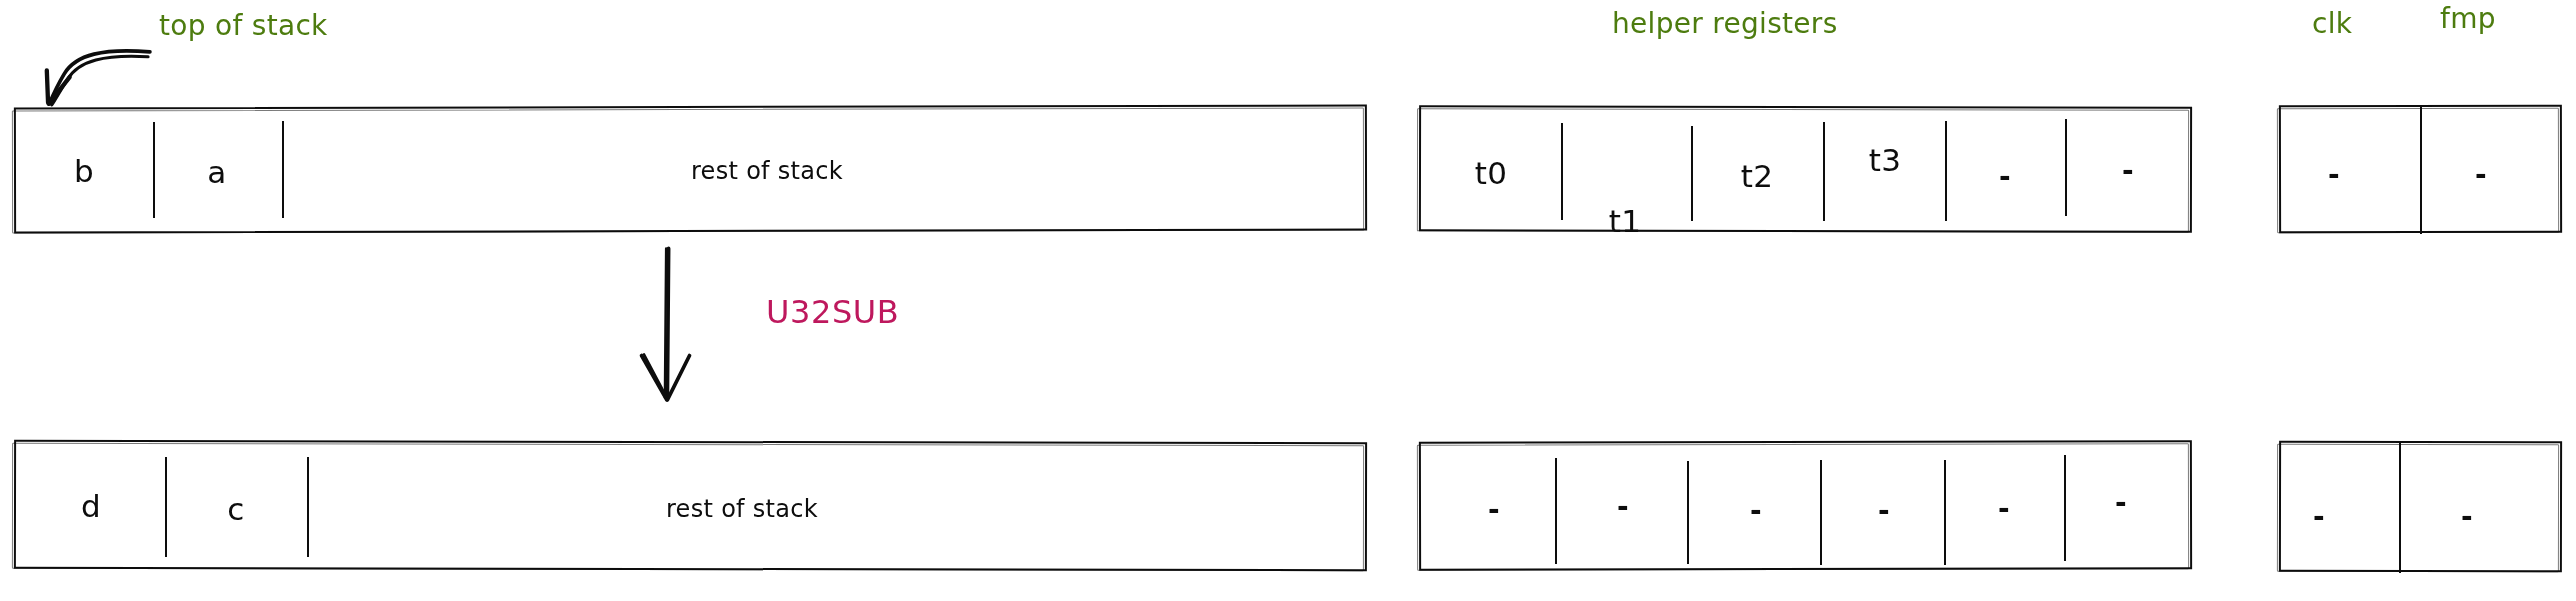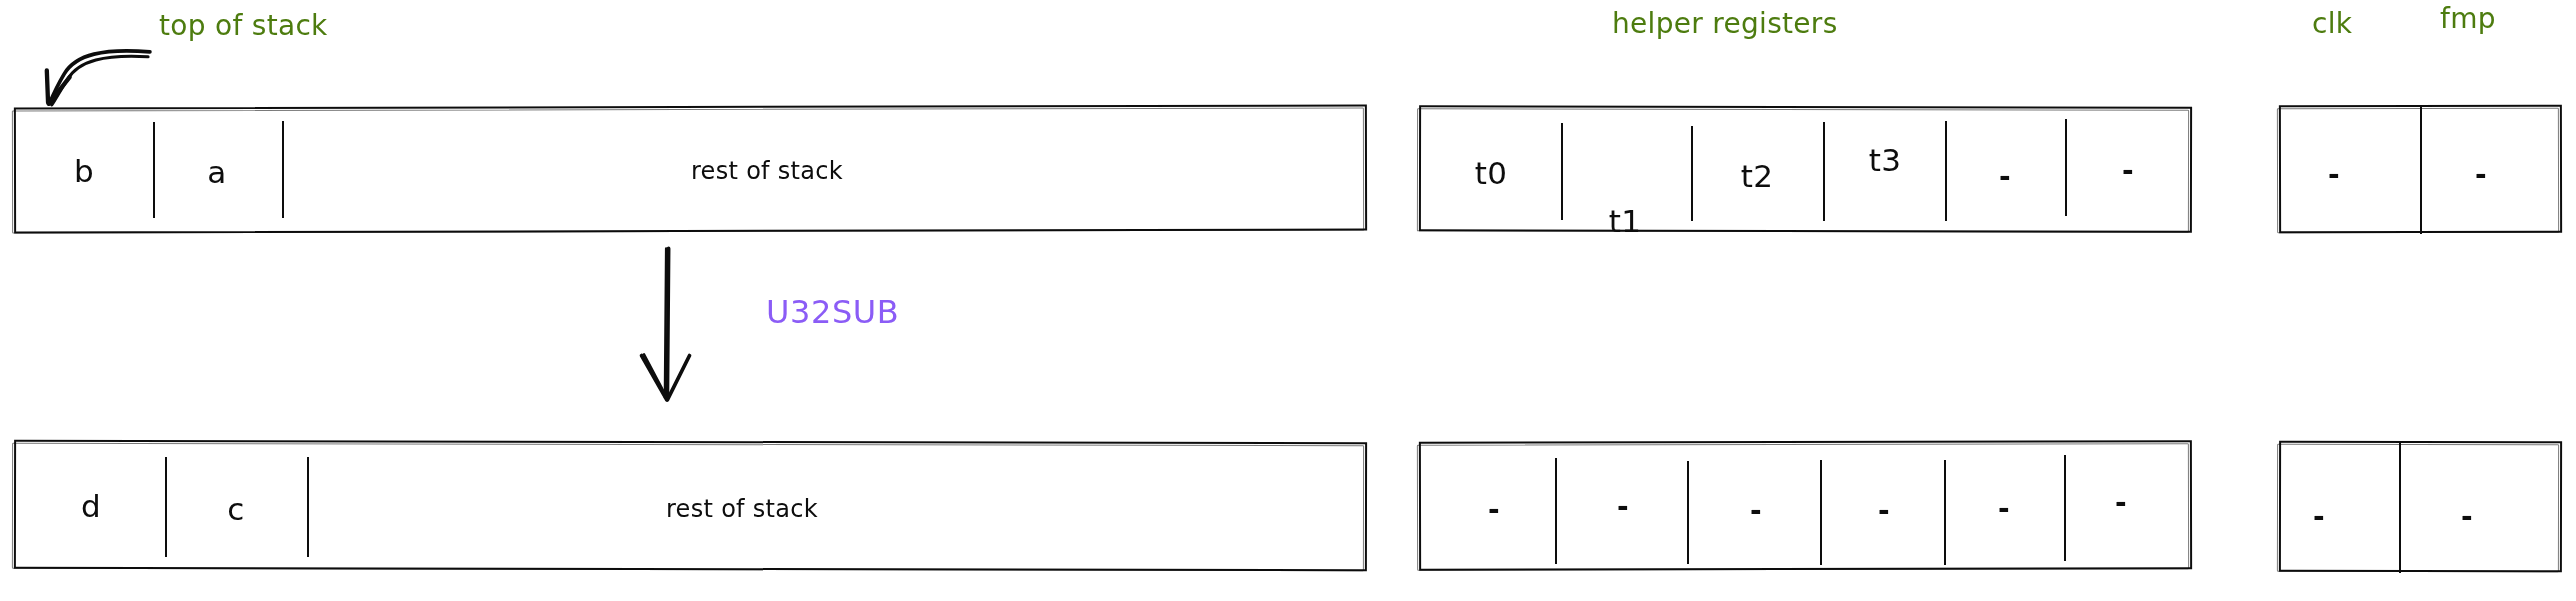--- a/index.html
+++ b/index.html
@@ -92,21 +92,21 @@
     transform: translate(-50%, -50%);
   }
 
   
   #op-arrow { position: absolute; left: 628px; top: 246px; }
   #op-label {
     position: absolute;
     left: 766px; top: 296px;
     font-size: 32px;
     line-height: 1;
-    color: #8b5cf6;
+    color: #be185d;
     white-space: nowrap;
     letter-spacing: 0.6px;
   }
   
   #tos-arrow { position: absolute; left: 11px; top: 11px; }
 </style>
 </head>
 <body>
 
 <div id="stage">

